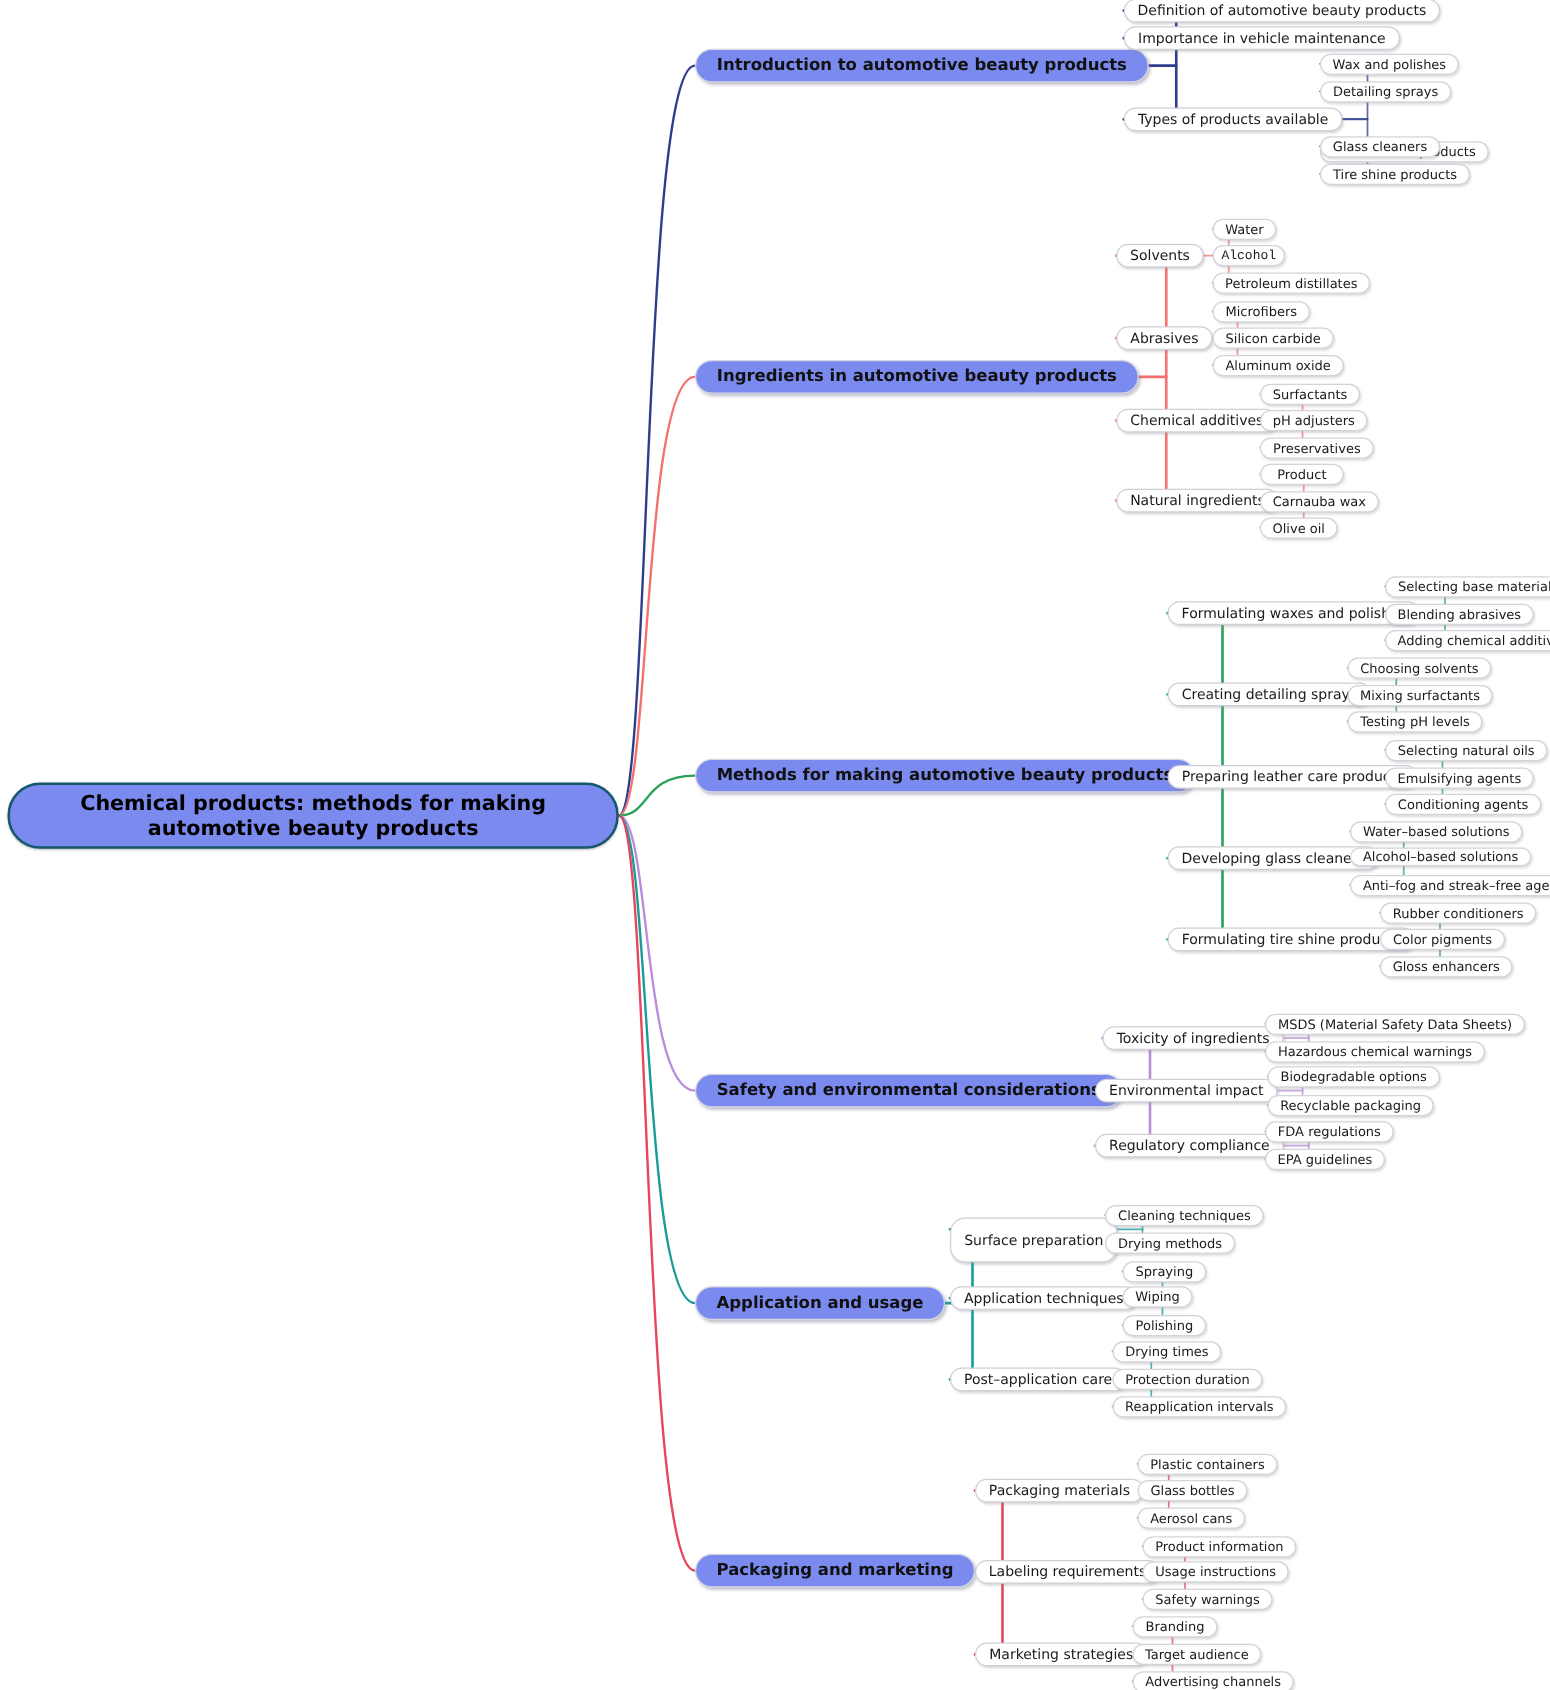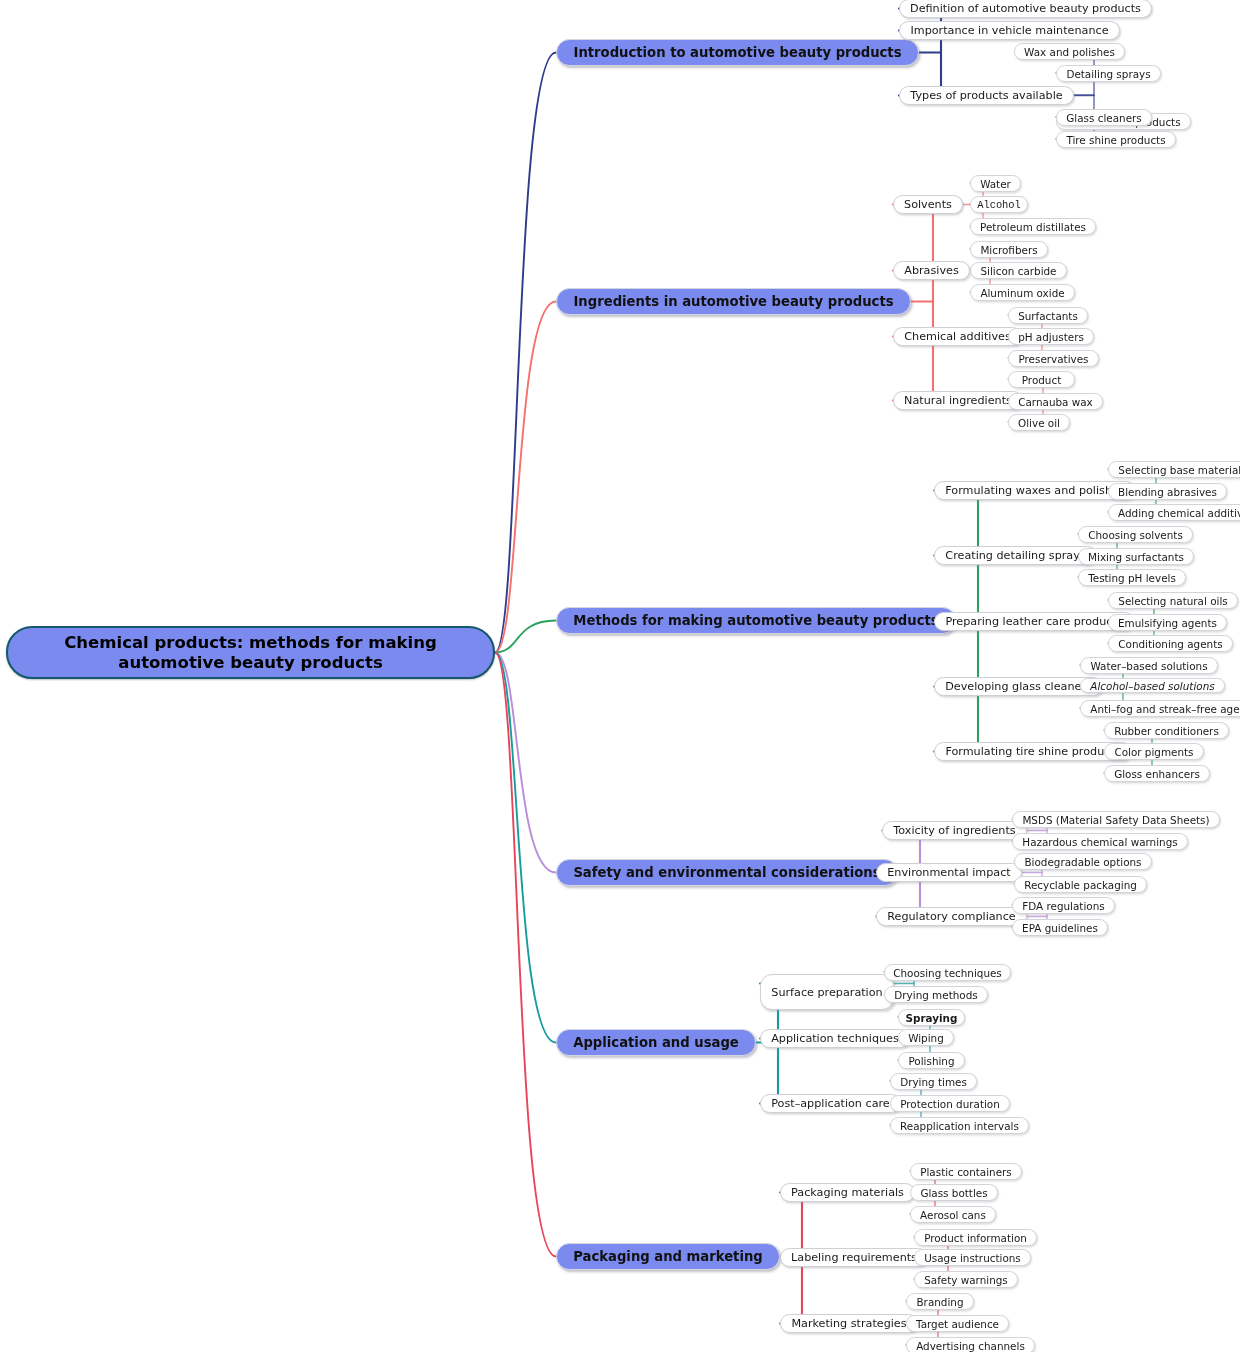--- a/index.html
+++ b/index.html
@@ -202,21 +202,21 @@
       <path d="M 938 1301 H 906" fill="none" stroke="#e8455c" stroke-width="1.4" stroke-opacity="0.75" stroke-linecap="round"></path>
       <path d="M 938 1323 H 906" fill="none" stroke="#e8455c" stroke-width="1.4" stroke-opacity="0.75" stroke-linecap="round"></path>
       <path d="M 938 1345 H 906" fill="none" stroke="#e8455c" stroke-width="1.4" stroke-opacity="0.75" stroke-linecap="round"></path>
     </svg>
   <div id="nodes">
       <div class="node root" style="left: 6px; top: 626px; width: 489px; height: 53px;">Chemical products: methods for making automotive beauty products</div>
       <div class="node l1" style="left: 556px; top: 39px; width: 363px; height: 27px;">Introduction to automotive beauty products</div>
       <div class="node l2" style="left: 899px; top: -1px; width: 253px; height: 19px;">Definition of automotive beauty products</div>
       <div class="node l2" style="left: 899px; top: 21px; width: 221px; height: 19px;">Importance in vehicle maintenance</div>
       <div class="node l2" style="left: 899px; top: 86px; width: 175px; height: 19px;">Types of products available</div>
-      <div class="node l3" style="left: 1014px; top: 43px; width: 111px; height: 17px;">Wax and polishes</div>
+      <div class="node l3" style="left: 1056px; top: 43px; width: 111px; height: 17px;">Wax and polishes</div>
       <div class="node l3" style="left: 1056px; top: 65px; width: 105px; height: 17px;">Detailing sprays</div>
       <div class="node l3" style="left: 1056px; top: 99px; width: 135px; height: 17px; margin-top: 14px;">Leather care products</div>
       <div class="node l3" style="left: 1056px; top: 109px; width: 96px; height: 17px;">Glass cleaners</div>
       <div class="node l3" style="left: 1056px; top: 131px; width: 120px; height: 17px;">Tire shine products</div>
       <div class="node l1" style="left: 556px; top: 288px; width: 355px; height: 27px;">Ingredients in automotive beauty products</div>
       <div class="node l2" style="left: 893px; top: 195px; width: 70px; height: 19px;">Solvents</div>
       <div class="node l2" style="left: 893px; top: 261px; width: 77px; height: 19px;">Abrasives</div>
       <div class="node l2" style="left: 893px; top: 327px; width: 129px; height: 19px;">Chemical additives</div>
       <div class="node l2" style="left: 893px; top: 391px; width: 130px; height: 19px;">Natural ingredients</div>
       <div class="node l3" style="left: 970px; top: 175px; width: 51px; height: 17px;">Water</div>
@@ -240,42 +240,42 @@
       <div class="node l3" style="left: 1108px; top: 461px; width: 149px; height: 17px;">Selecting base materials</div>
       <div class="node l3" style="left: 1108px; top: 483px; width: 119px; height: 17px;">Blending abrasives</div>
       <div class="node l3" style="left: 1108px; top: 504px; width: 157px; height: 17px;">Adding chemical additives</div>
       <div class="node l3" style="left: 1078px; top: 526px; width: 115px; height: 17px;">Choosing solvents</div>
       <div class="node l3" style="left: 1078px; top: 548px; width: 116px; height: 17px;">Mixing surfactants</div>
       <div class="node l3" style="left: 1078px; top: 569px; width: 108px; height: 17px;">Testing pH levels</div>
       <div class="node l3" style="left: 1108px; top: 592px; width: 130px; height: 17px;">Selecting natural oils</div>
       <div class="node l3" style="left: 1108px; top: 614px; width: 119px; height: 17px;">Emulsifying agents</div>
       <div class="node l3" style="left: 1108px; top: 635px; width: 125px; height: 17px;">Conditioning agents</div>
       <div class="node l3" style="left: 1080px; top: 657px; width: 138px; height: 17px;">Water–based solutions</div>
-      <div class="node l3" style="left: 1080px; top: 678px; width: 145px; height: 15px; font-style: italic;">Alcohol–based solutions</div>
+      <div class="node l3" style="left: 1080px; top: 678px; width: 145px; height: 15px;">Alcohol–based solutions</div>
       <div class="node l3" style="left: 1080px; top: 700px; width: 186px; height: 17px;">Anti–fog and streak–free agents</div>
       <div class="node l3" style="left: 1104px; top: 722px; width: 125px; height: 17px;">Rubber conditioners</div>
       <div class="node l3" style="left: 1104px; top: 743px; width: 100px; height: 17px;">Color pigments</div>
       <div class="node l3" style="left: 1104px; top: 765px; width: 106px; height: 17px;">Gloss enhancers</div>
       <div class="node l1" style="left: 556px; top: 859px; width: 342px; height: 27px;">Safety and environmental considerations</div>
       <div class="node l2" style="left: 882px; top: 821px; width: 145px; height: 19px;">Toxicity of ingredients</div>
       <div class="node l2" style="left: 876px; top: 863px; width: 146px; height: 19px;">Environmental impact</div>
       <div class="node l2" style="left: 876px; top: 907px; width: 151px; height: 19px;">Regulatory compliance</div>
       <div class="node l3" style="left: 1012px; top: 811px; width: 208px; height: 17px;">MSDS (Material Safety Data Sheets)</div>
       <div class="node l3" style="left: 1012px; top: 833px; width: 176px; height: 17px;">Hazardous chemical warnings</div>
       <div class="node l3" style="left: 1014px; top: 853px; width: 138px; height: 17px;">Biodegradable options</div>
       <div class="node l3" style="left: 1014px; top: 876px; width: 133px; height: 17px;">Recyclable packaging</div>
       <div class="node l3" style="left: 1012px; top: 897px; width: 103px; height: 17px;">FDA regulations</div>
       <div class="node l3" style="left: 1012px; top: 919px; width: 96px; height: 17px;">EPA guidelines</div>
       <div class="node l1" style="left: 556px; top: 1029px; width: 200px; height: 27px;">Application and usage</div>
       <div class="node l2" style="left: 760px; top: 974px; width: 134px; height: 36px;">Surface preparation</div>
       <div class="node l2" style="left: 760px; top: 1029px; width: 150px; height: 19px;">Application techniques</div>
       <div class="node l2" style="left: 760px; top: 1094px; width: 141px; height: 19px;">Post–application care</div>
-      <div class="node l3" style="left: 884px; top: 964px; width: 127px; height: 17px;">Choosing techniques</div>
+      <div class="node l3" style="left: 884px; top: 964px; width: 127px; height: 17px;">Cleaning techniques</div>
       <div class="node l3" style="left: 884px; top: 986px; width: 104px; height: 17px;">Drying methods</div>
-      <div class="node l3" style="left: 898px; top: 1009px; width: 67px; height: 17px; font-weight: bold;">Spraying</div>
+      <div class="node l3" style="left: 898px; top: 1009px; width: 67px; height: 17px;">Spraying</div>
       <div class="node l3" style="left: 898px; top: 1029px; width: 56px; height: 17px;">Wiping</div>
       <div class="node l3" style="left: 898px; top: 1052px; width: 67px; height: 17px;">Polishing</div>
       <div class="node l3" style="left: 890px; top: 1073px; width: 87px; height: 17px;">Drying times</div>
       <div class="node l3" style="left: 890px; top: 1095px; width: 120px; height: 17px;">Protection duration</div>
       <div class="node l3" style="left: 890px; top: 1117px; width: 139px; height: 17px;">Reapplication intervals</div>
       <div class="node l1" style="left: 556px; top: 1243px; width: 224px; height: 27px;">Packaging and marketing</div>
       <div class="node l2" style="left: 780px; top: 1183px; width: 135px; height: 19px;">Packaging materials</div>
       <div class="node l2" style="left: 780px; top: 1248px; width: 148px; height: 19px;">Labeling requirements</div>
       <div class="node l2" style="left: 780px; top: 1314px; width: 138px; height: 19px;">Marketing strategies</div>
       <div class="node l3" style="left: 910px; top: 1163px; width: 112px; height: 17px;">Plastic containers</div>

